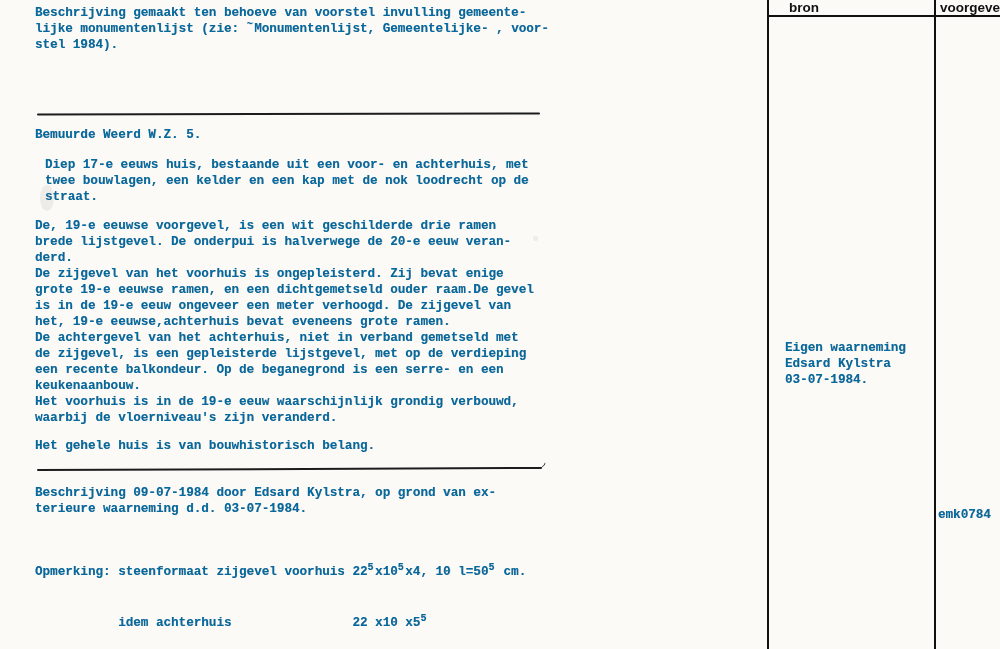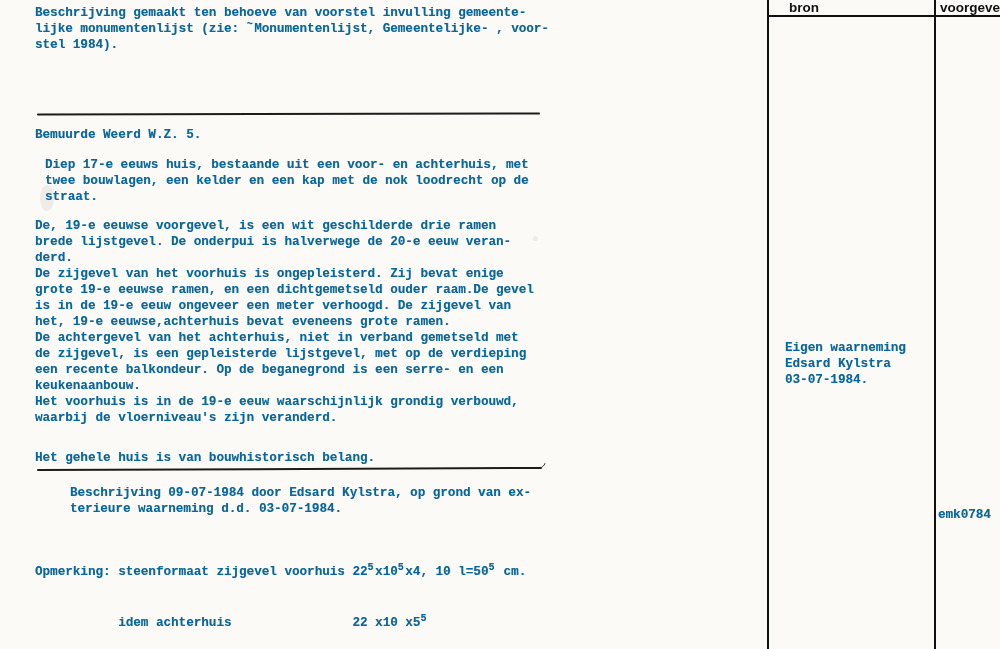--- a/index.html
+++ b/index.html
@@ -113,25 +113,25 @@
 grote 19-e eeuwse ramen, en een dichtgemetseld ouder raam.De gevel
 is in de 19-e eeuw ongeveer een meter verhoogd. De zijgevel van
 het, 19-e eeuwse,achterhuis bevat eveneens grote ramen.
 De achtergevel van het achterhuis, niet in verband gemetseld met
 de zijgevel, is een gepleisterde lijstgevel, met op de verdieping
 een recente balkondeur. Op de beganegrond is een serre- en een
 keukenaanbouw.
 Het voorhuis is in de 19-e eeuw waarschijnlijk grondig verbouwd,
 waarbij de vloerniveau's zijn veranderd.</div>
 
-  <div class="tw" style="left:35px; top:450px;text-align:right;">Het gehele huis is van bouwhistorisch belang.</div>
+  <div class="tw" style="left:35px; top:438px;text-align:right;">Het gehele huis is van bouwhistorisch belang.</div>
 
   <div class="rule rule-bottom" style="left:37px; top:468px; width:505px;"></div>
 
-  <div class="tw" style="left:35px; top:485px;margin-left:35px;">Beschrijving 09-07-1984 door Edsard Kylstra, op grond van ex-
+  <div class="tw" style="left:35px; top:485px;">Beschrijving 09-07-1984 door Edsard Kylstra, op grond van ex-
 terieure waarneming d.d. 03-07-1984.</div>
 
   <div class="tw remark" style="left:35px; top:530px;">
     <div class="remark-line">Opmerking: steenformaat zijgevel voorhuis 22<sup>5</sup>x10<sup>5</sup>x4, 10 l=50<sup>5</sup> cm.</div>
     <div class="remark-line">           idem achterhuis                22 x10 x5<sup>5</sup></div>
     
   </div>
 
   <div class="vline" style="left:767px;"></div>
   <div class="vline" style="left:934px;"></div>

